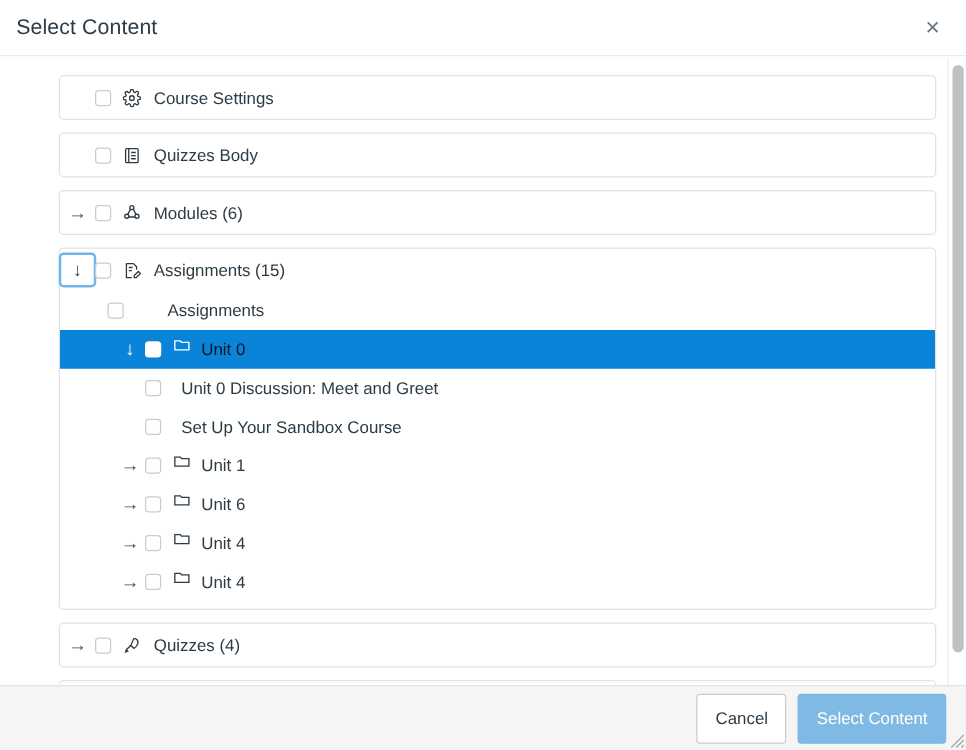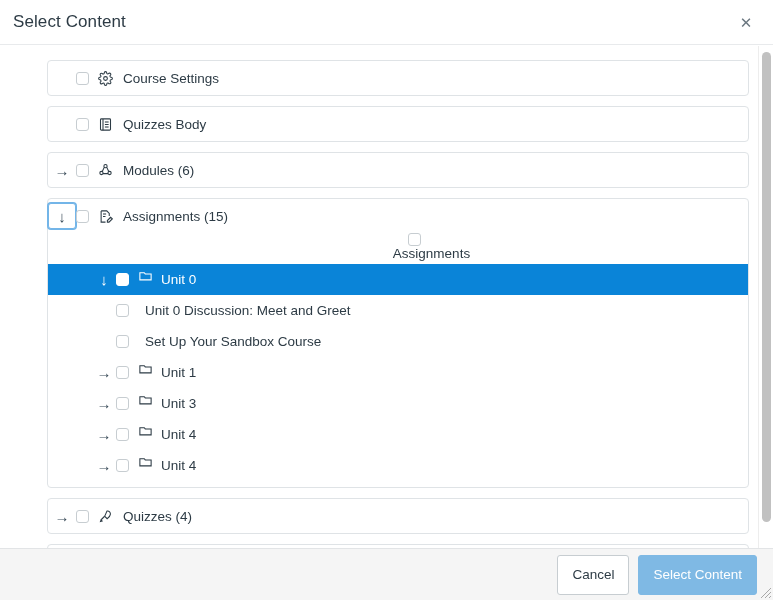--- a/index.html
+++ b/index.html
@@ -147,28 +147,28 @@
   
   .card.expanded { padding-bottom: 6px; }
 
   .child-row {
     display: flex;
     align-items: center;
     height: 31px;
     box-sizing: border-box;
     position: relative;
   }
-  .indent-1 { padding-left: 38px; flex-direction: column; }
+  .indent-1 { padding-left: 38px; }
   .indent-2 { padding-left: 22px; }
   .indent-3 { padding-left: 68px; }
 
   .child-row.selected {
     background: #0a84d8;
   }
-  .child-row.selected .lbl { color: #ffffff; }
+  .child-row.selected .lbl { color: #0f172a; }
   .child-row.selected .toggle { color: #ffffff; }
   .child-row.selected .ic { color: #ffffff; }
 
   .folder-ic { margin-right: 6px; position: relative; top: -4px; }
 
   
   .scrollbar {
     position: absolute;
     top: 0; right: 0;
     width: 15px;
@@ -339,21 +339,21 @@
           <span class="lbl">Unit 1</span>
         </div>
         <div class="child-row indent-2">
           <span class="toggle" style="width:22px;margin-left:22px">→</span>
           <span class="cb"></span>
           <span class="ic folder-ic">
             <svg width="15" height="15" viewBox="0 0 24 24" fill="none" stroke="#2d3b45" stroke-width="1.7">
                 <path d="M3 7.5h7l1.6 2H21V19H3z"></path>
               </svg>
           </span>
-          <span class="lbl">Unit 3</span>
+          <span class="lbl">Unit 6</span>
         </div>
         <div class="child-row indent-2">
           <span class="toggle" style="width:22px;margin-left:22px">→</span>
           <span class="cb"></span>
           <span class="ic folder-ic">
             <svg width="15" height="15" viewBox="0 0 24 24" fill="none" stroke="#2d3b45" stroke-width="1.7">
                 <path d="M3 7.5h7l1.6 2H21V19H3z"></path>
               </svg>
           </span>
           <span class="lbl">Unit 4</span>

